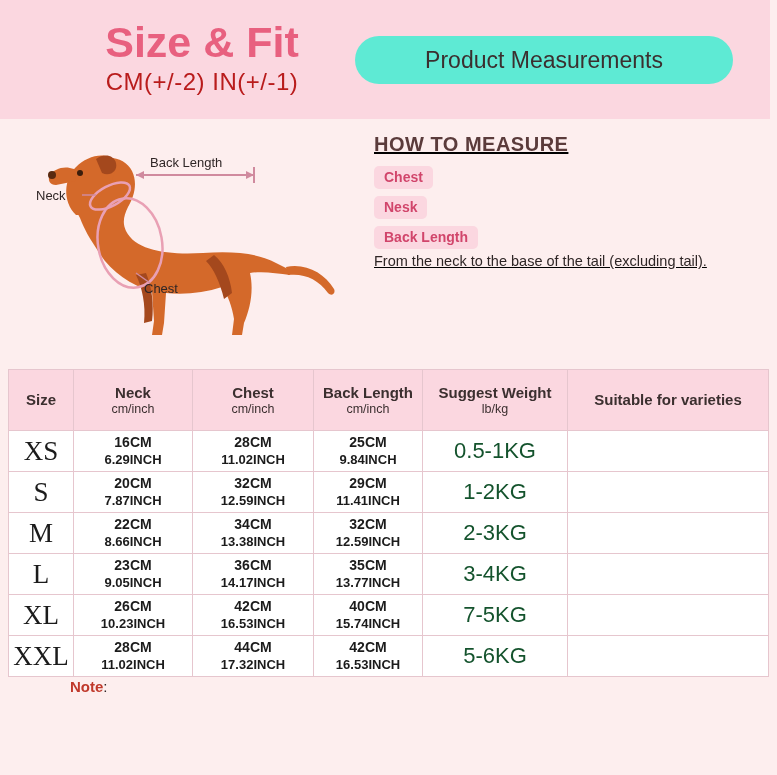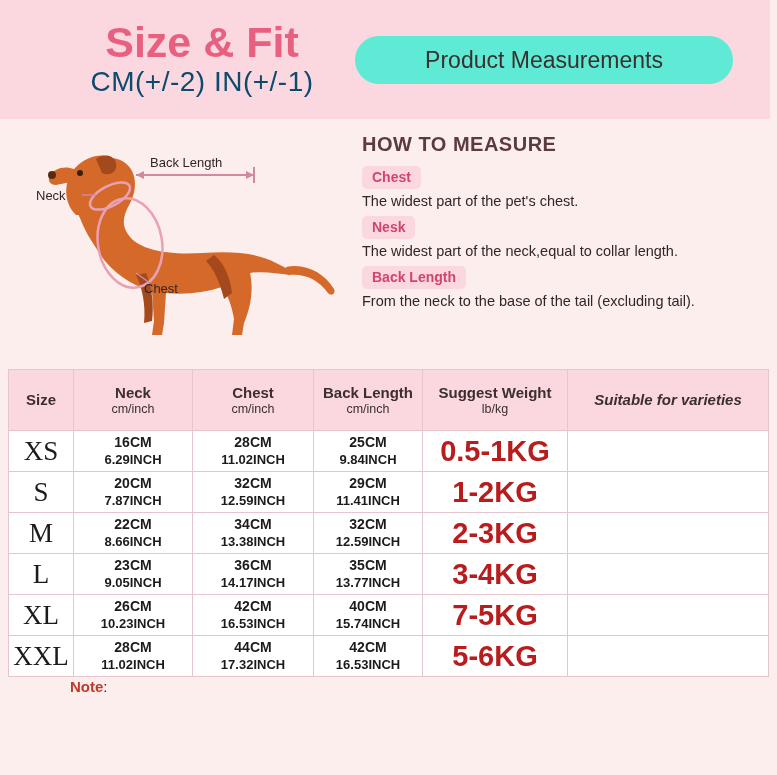--- a/index.html
+++ b/index.html
@@ -37,22 +37,22 @@
   }
   .title-main {
     font-size: 43px;
     font-weight: bold;
     color: #e8607f;
     letter-spacing: 0px;
     line-height: 48px;
     font-family: "Liberation Sans", sans-serif;
   }
   .title-sub {
-    font-size: 28px;
-    color: #0c4a6e;
+    font-size: 24px;
+    color: #b91c1c;
     line-height: 28px;
     margin-top: 2px;
     letter-spacing: 0.5px;
   }
   .pm-pill {
     position: absolute;
     left: 355px;
     top: 36px;
     width: 378px;
     height: 48px;
@@ -74,23 +74,24 @@
   .dog-wrap {
     position: absolute;
     left: 18px;
     top: 4px;
     width: 340px;
     height: 244px;
   }
 
   .measure {
     position: absolute;
-    left: 362px;
+    left: 374px;
     top: 14px;
     width: 400px;
+    text-decoration: underline;
   }
   .measure-title {
     font-size: 20px;
     font-weight: bold;
     color: #5b3b3b;
     letter-spacing: 0.5px;
     margin-bottom: 10px;
   }
   .m-item { margin-bottom: 5px; }
   .m-tag {
@@ -131,35 +132,35 @@
     font-weight: bold;
     color: #3b2f2f;
   }
   .th-main { font-size: 15px; display: block; line-height: 18px; }
   .th-unit { font-size: 12.5px; display: block; font-weight: normal; line-height: 15px; }
   .col-size { width: 64px; }
   .col-neck { width: 118px; }
   .col-chest { width: 120px; }
   .col-back { width: 108px; }
   .col-weight { width: 144px; }
-  .col-varieties { width: 200px; font-style: italic; }
+  .col-varieties { width: 200px; }
 
   .table tbody tr { height: 41px; }
   .cell-size {
     font-size: 27px;
     color: #1b1b1b;
     font-family: Liberation Serif, serif;
   }
   .cell-two { line-height: 17px; padding: 2px 0; }
   .cell-cm { font-size: 14px; font-weight: bold; color: #1b1b1b; display: block; }
   .cell-in { font-size: 13px; font-weight: bold; color: #1b1b1b; display: block; }
   .cell-weight {
-    font-size: 29px;
-    font-weight: bold;
-    color: #b91c1c;
+    font-size: 22px;
+    font-weight: normal;
+    color: #14532d;
   }
   .cell-varieties { background: #fff; }
 
   .note {
     position: absolute;
     left: 22px;
     top: 678px;
     font-size: 15px;
     color: #2f2626;
   }
@@ -242,26 +243,24 @@
       <div class="lbl" style="left:18px; top:65px;">Neck</div>
       <div class="lbl" style="left:126px; top:158px;">Chest</div>
       <div class="lbl" style="left:132px; top:32px;">Back Length</div>
     </div>
 
     <div class="measure">
       <div class="measure-title">HOW TO MEASURE</div>
 
       <div class="m-item">
         <span class="m-tag">Chest</span>
-        <div class="m-desc">The widest part of the pet's chest.</div>
       </div>
 
       <div class="m-item">
         <span class="m-tag">Nesk</span>
-        <div class="m-desc">The widest part of the neck,equal to collar length.</div>
       </div>
 
       <div class="m-item">
         <span class="m-tag">Back Length</span>
         <div class="m-desc">From the neck to the base of the tail (excluding tail).</div>
       </div>
     </div>
   </div>
 
   <table class="table">

